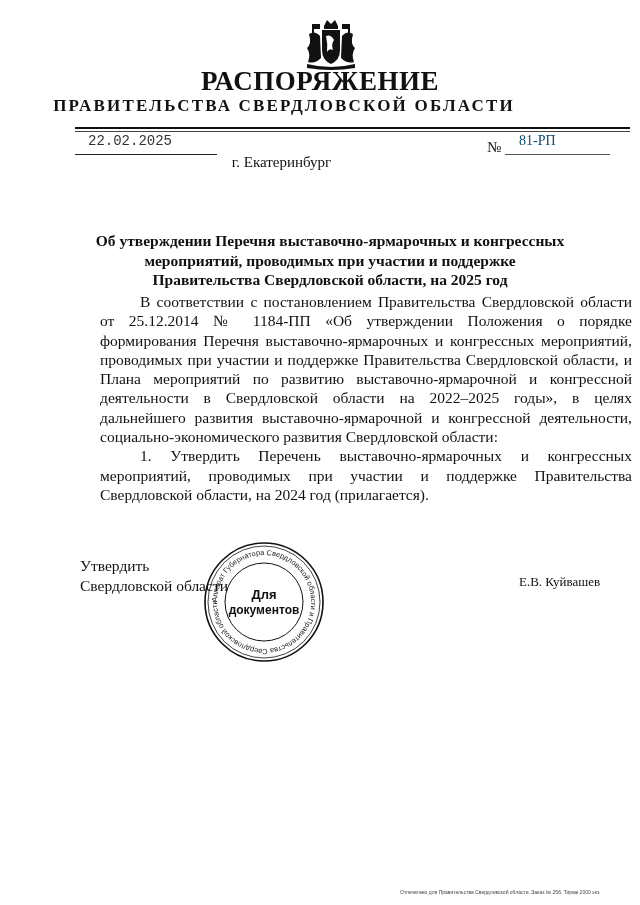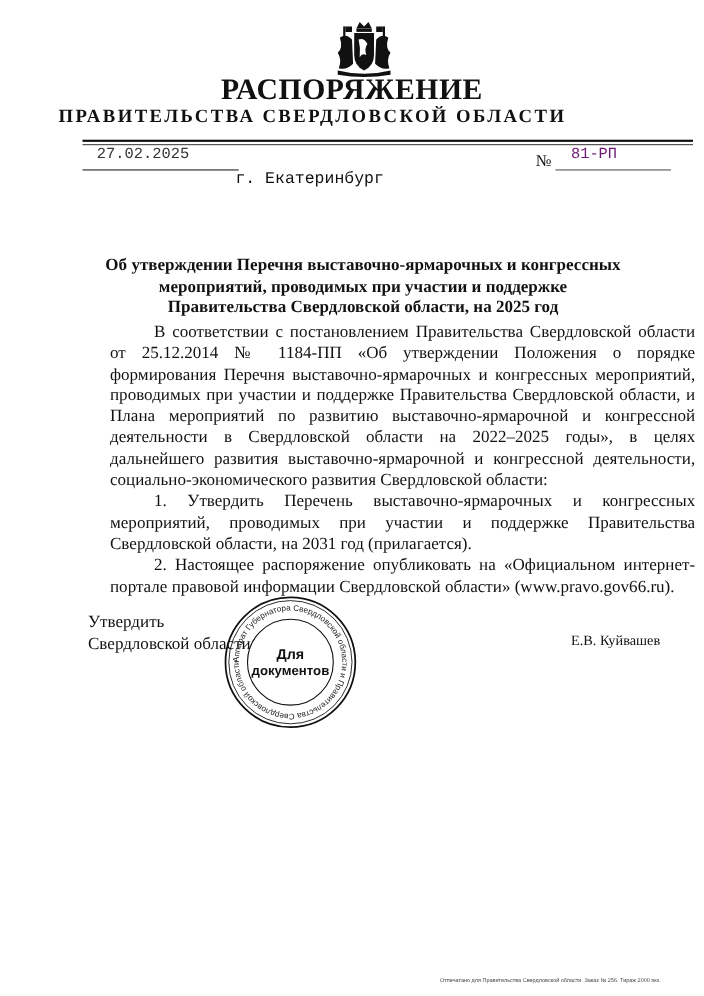--- a/index.html
+++ b/index.html
@@ -6,23 +6,23 @@
   body { width: 640px; height: 905px; position: relative; overflow: hidden; color: #111; font-family: "Liberation Serif", serif; }
   .abs { position: absolute; }
   .emblem { left: 303px; top: 18px; width: 56px; height: 52px; }
   .title { left: 0; width: 640px; top: 66px; text-align: center; font-weight: bold; font-size: 27px; letter-spacing: 0.5px; }
   .subtitle { left: 0; width: 568px; top: 96px; text-align: center; font-weight: bold; font-size: 17px; letter-spacing: 2.2px; }
   .rule1 { left: 75px; width: 555px; top: 127px; height: 0; border-top: 2px solid #111; }
   .rule2 { left: 75px; width: 555px; top: 131px; height: 0; border-top: 1px solid #444; }
   .date { left: 88px; top: 133px; font-family: "Liberation Mono", monospace; font-size: 14px; color: #333; }
   .date-line { left: 75px; width: 142px; top: 154px; border-top: 1px solid #222; }
   .num-label { left: 487px; top: 139px; font-size: 15px; }
-  .num { left: 519px; top: 133px; font-family: Liberation Mono, monospace; font-size: 14px; color: #701a75; }
+  .num { left: 519px; top: 133px; font-family: Liberation Serif, serif; font-size: 14px; color: #0c4a6e; }
   .num-line { left: 505px; width: 105px; top: 154px; border-top: 1px solid #555; }
-  .city { left: 0; width: 563px; top: 154px; text-align: center; font-size: 15px; font-family: Liberation Mono, monospace; }
+  .city { left: 0; width: 563px; top: 154px; text-align: center; font-size: 15px; }
   .heading { left: 90px; width: 480px; top: 206px; text-align: center; font-weight: bold; font-size: 15.5px; line-height: 19.5px; margin-top: 25px; }
   .body { left: 78px; width: 532px; top: 292px; font-size: 15.5px; line-height: 19.3px; text-align: justify; margin-left: 22px; }
   .body p { margin: 0; text-indent: 40px; }
   .sig-left { left: 80px; top: 556px; font-size: 15.5px; line-height: 19.5px; }
   .sig-right { left: 519px; top: 574px; font-size: 13px; }
   .seal { left: 202px; top: 540px; width: 124px; height: 124px; }
   .footer { left: 400px; top: 889px; font-family: "Liberation Sans", sans-serif; font-size: 5px; color: #444; white-space: nowrap; }
 </style>
 </head>
 <body>
@@ -47,35 +47,34 @@
     <path d="M4 46 Q28 52 52 46 L52 50 Q28 54 4 50 Z" fill="#111"></path>
   </svg>
 </div>
 
 <div class="abs title">РАСПОРЯЖЕНИЕ</div>
 <div class="abs subtitle">ПРАВИТЕЛЬСТВА СВЕРДЛОВСКОЙ ОБЛАСТИ</div>
 
 <div class="abs rule1"></div>
 <div class="abs rule2"></div>
 
-<div class="abs date">27.02.2025</div>
+<div class="abs date">22.02.2025</div>
 <div class="abs date-line"></div>
 
 <div class="abs num-label">№</div>
 <div class="abs num">81-РП</div>
 <div class="abs num-line"></div>
 
 <div class="abs city">г. Екатеринбург</div>
 
 <div class="abs heading">Об утверждении Перечня выставочно-ярмарочных и конгрессных мероприятий, проводимых при участии и поддержке Правительства Свердловской области, на 2025 год</div>
 
 <div class="abs body">
   <p>В соответствии с постановлением Правительства Свердловской области от 25.12.2014 № 1184-ПП «Об утверждении Положения о порядке формирования Перечня выставочно-ярмарочных и конгрессных мероприятий, проводимых при участии и поддержке Правительства Свердловской области, и Плана мероприятий по развитию выставочно-ярмарочной и конгрессной деятельности в Свердловской области на 2022–2025 годы», в целях дальнейшего развития выставочно-ярмарочной и конгрессной деятельности, социально-экономического развития Свердловской области:</p>
-  <p>1. Утвердить Перечень выставочно-ярмарочных и конгрессных мероприятий, проводимых при участии и поддержке Правительства Свердловской области, на 2031 год (прилагается).</p>
-  <p>2. Настоящее распоряжение опубликовать на «Официальном интернет-портале правовой информации Свердловской области» (www.pravo.gov66.ru).</p>
+  <p>1. Утвердить Перечень выставочно-ярмарочных и конгрессных мероприятий, проводимых при участии и поддержке Правительства Свердловской области, на 2024 год (прилагается).</p>
 </div>
 
 <div class="abs sig-left">
   <div>Утвердить</div>
   <div>Свердловской области</div>
 </div>
 <div class="abs sig-right">Е.В. Куйвашев</div>
 
 <div class="abs seal">
   <svg width="124" height="124" viewBox="0 0 124 124">

